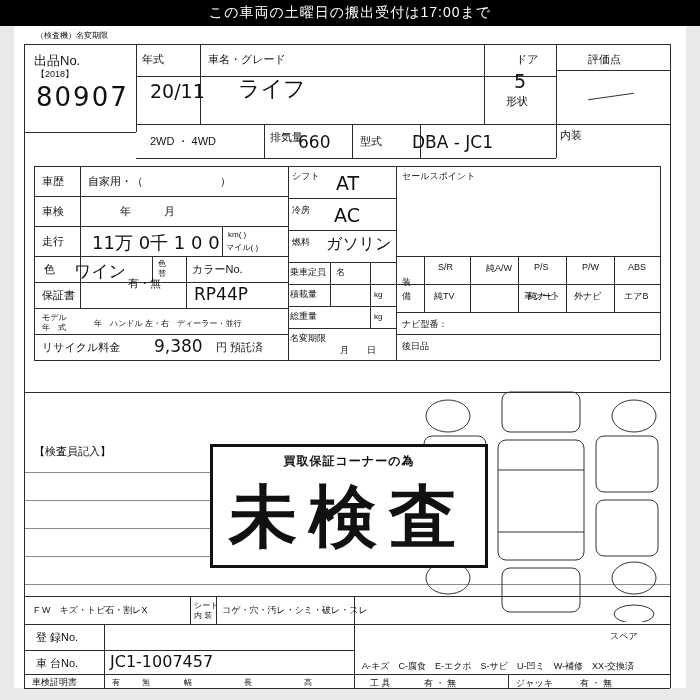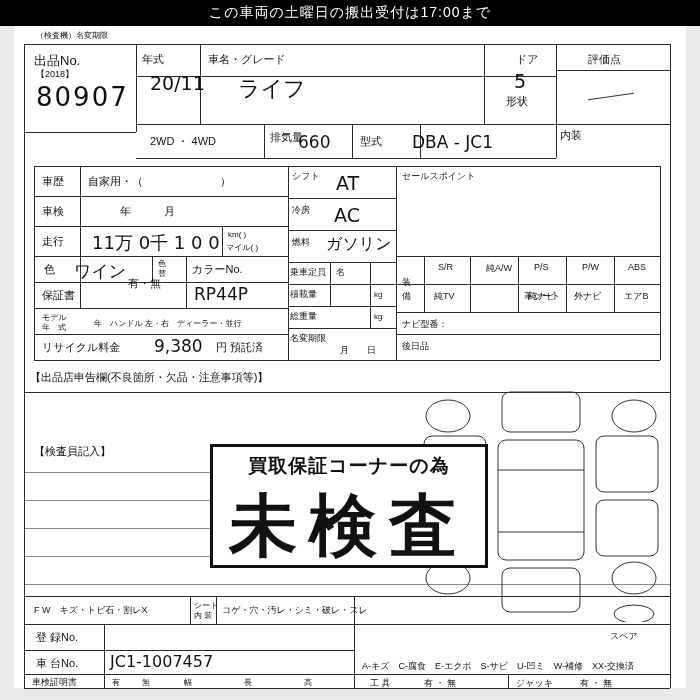--- a/index.html
+++ b/index.html
@@ -34,21 +34,21 @@
   }
   .hand.big{font-size:26px;letter-spacing:2px;}
   .hand.mid{font-size:19px;}
 
   
   .stamp{
     position:absolute;left:210px;top:444px;width:272px;height:118px;
     border:3px solid #111;background:#fff;
     display:flex;flex-direction:column;align-items:center;justify-content:flex-start;
   }
-  .stamp .s1{font-size:19px;letter-spacing:1px;margin-top:6px;color:#111;font-weight:bold;}
+  .stamp .s1{font-size:12px;letter-spacing:1px;margin-top:6px;color:#111;font-weight:bold;}
   .stamp .s2{font-size:68px;letter-spacing:12px;font-weight:bold;margin-top:2px;color:#111;}
 
   
   .car{position:absolute;left:390px;top:382px;width:300px;height:240px;}
 </style>
 </head>
 <body>
 
 <div class="sheet">
 
@@ -74,21 +74,21 @@
   <div class="ln hl" style="left:136px;top:124px;width:420px;"></div>
   <div class="ln hl" style="left:136px;top:158px;width:420px;"></div>
   <div class="ln vl" style="left:200px;top:44px;height:80px;"></div>
   <div class="ln vl" style="left:484px;top:44px;height:80px;"></div>
   <div class="ln vl" style="left:556px;top:44px;height:114px;"></div>
   <div class="ln vl" style="left:264px;top:124px;height:34px;"></div>
   <div class="ln vl" style="left:352px;top:124px;height:34px;"></div>
   <div class="ln vl" style="left:420px;top:124px;height:34px;"></div>
 
   <div class="lbl" style="left:142px;top:52px;">年式</div>
-  <div class="hand mid" style="left:150px;top:72px;text-align:center;">20/11</div>
+  <div class="hand mid" style="left:150px;top:80px;text-align:center;">20/11</div>
   <div class="lbl" style="left:208px;top:52px;">車名・グレード</div>
   <div class="hand" style="left:238px;top:74px;font-size:22px;">ライフ</div>
   <div class="lbl" style="left:506px;top:52px;margin-left:10px;">ドア</div>
   <div class="hand mid" style="left:514px;top:70px;">5</div>
   <div class="lbl" style="left:506px;top:94px;">形状</div>
   <div class="lbl" style="left:150px;top:134px;">2WD ・ 4WD</div>
   <div class="lbl" style="left:270px;top:130px;">排気量</div>
   <div class="hand" style="left:298px;top:132px;">660</div>
   <div class="lbl" style="left:360px;top:134px;">型式</div>
   <div class="hand" style="left:412px;top:132px;">DBA - JC1</div>
@@ -132,21 +132,20 @@
   <div class="lbl" style="left:128px;top:276px;">有・無</div>
   <div class="hand" style="left:194px;top:284px;">RP44P</div>
 
   <div class="lbl xs" style="left:42px;top:312px;">モデル</div>
   <div class="lbl xs" style="left:42px;top:322px;">年　式</div>
   <div class="lbl xs" style="left:94px;top:318px;">年　ハンドル 左・右　ディーラー・並行</div>
 
   <div class="lbl" style="left:42px;top:340px;">リサイクル料金</div>
   <div class="hand" style="left:154px;top:336px;">9,380</div>
   <div class="lbl" style="left:216px;top:340px;">円  預託済</div>
-  <div class="lbl" style="left:30px;top:370px;">【出品店申告欄(不良箇所・欠品・注意事項等)】</div>
 
   <div class="ln hl" style="left:288px;top:166px;width:108px;"></div>
   <div class="ln vl" style="left:396px;top:166px;height:194px;"></div>
   <div class="ln hl" style="left:288px;top:198px;width:108px;"></div>
   <div class="ln hl" style="left:288px;top:230px;width:108px;"></div>
   <div class="ln hl" style="left:288px;top:262px;width:108px;"></div>
   <div class="ln hl" style="left:288px;top:284px;width:108px;"></div>
   <div class="ln hl" style="left:288px;top:306px;width:108px;"></div>
   <div class="ln hl" style="left:288px;top:328px;width:108px;"></div>
   <div class="ln hl" style="left:288px;top:360px;width:108px;"></div>

